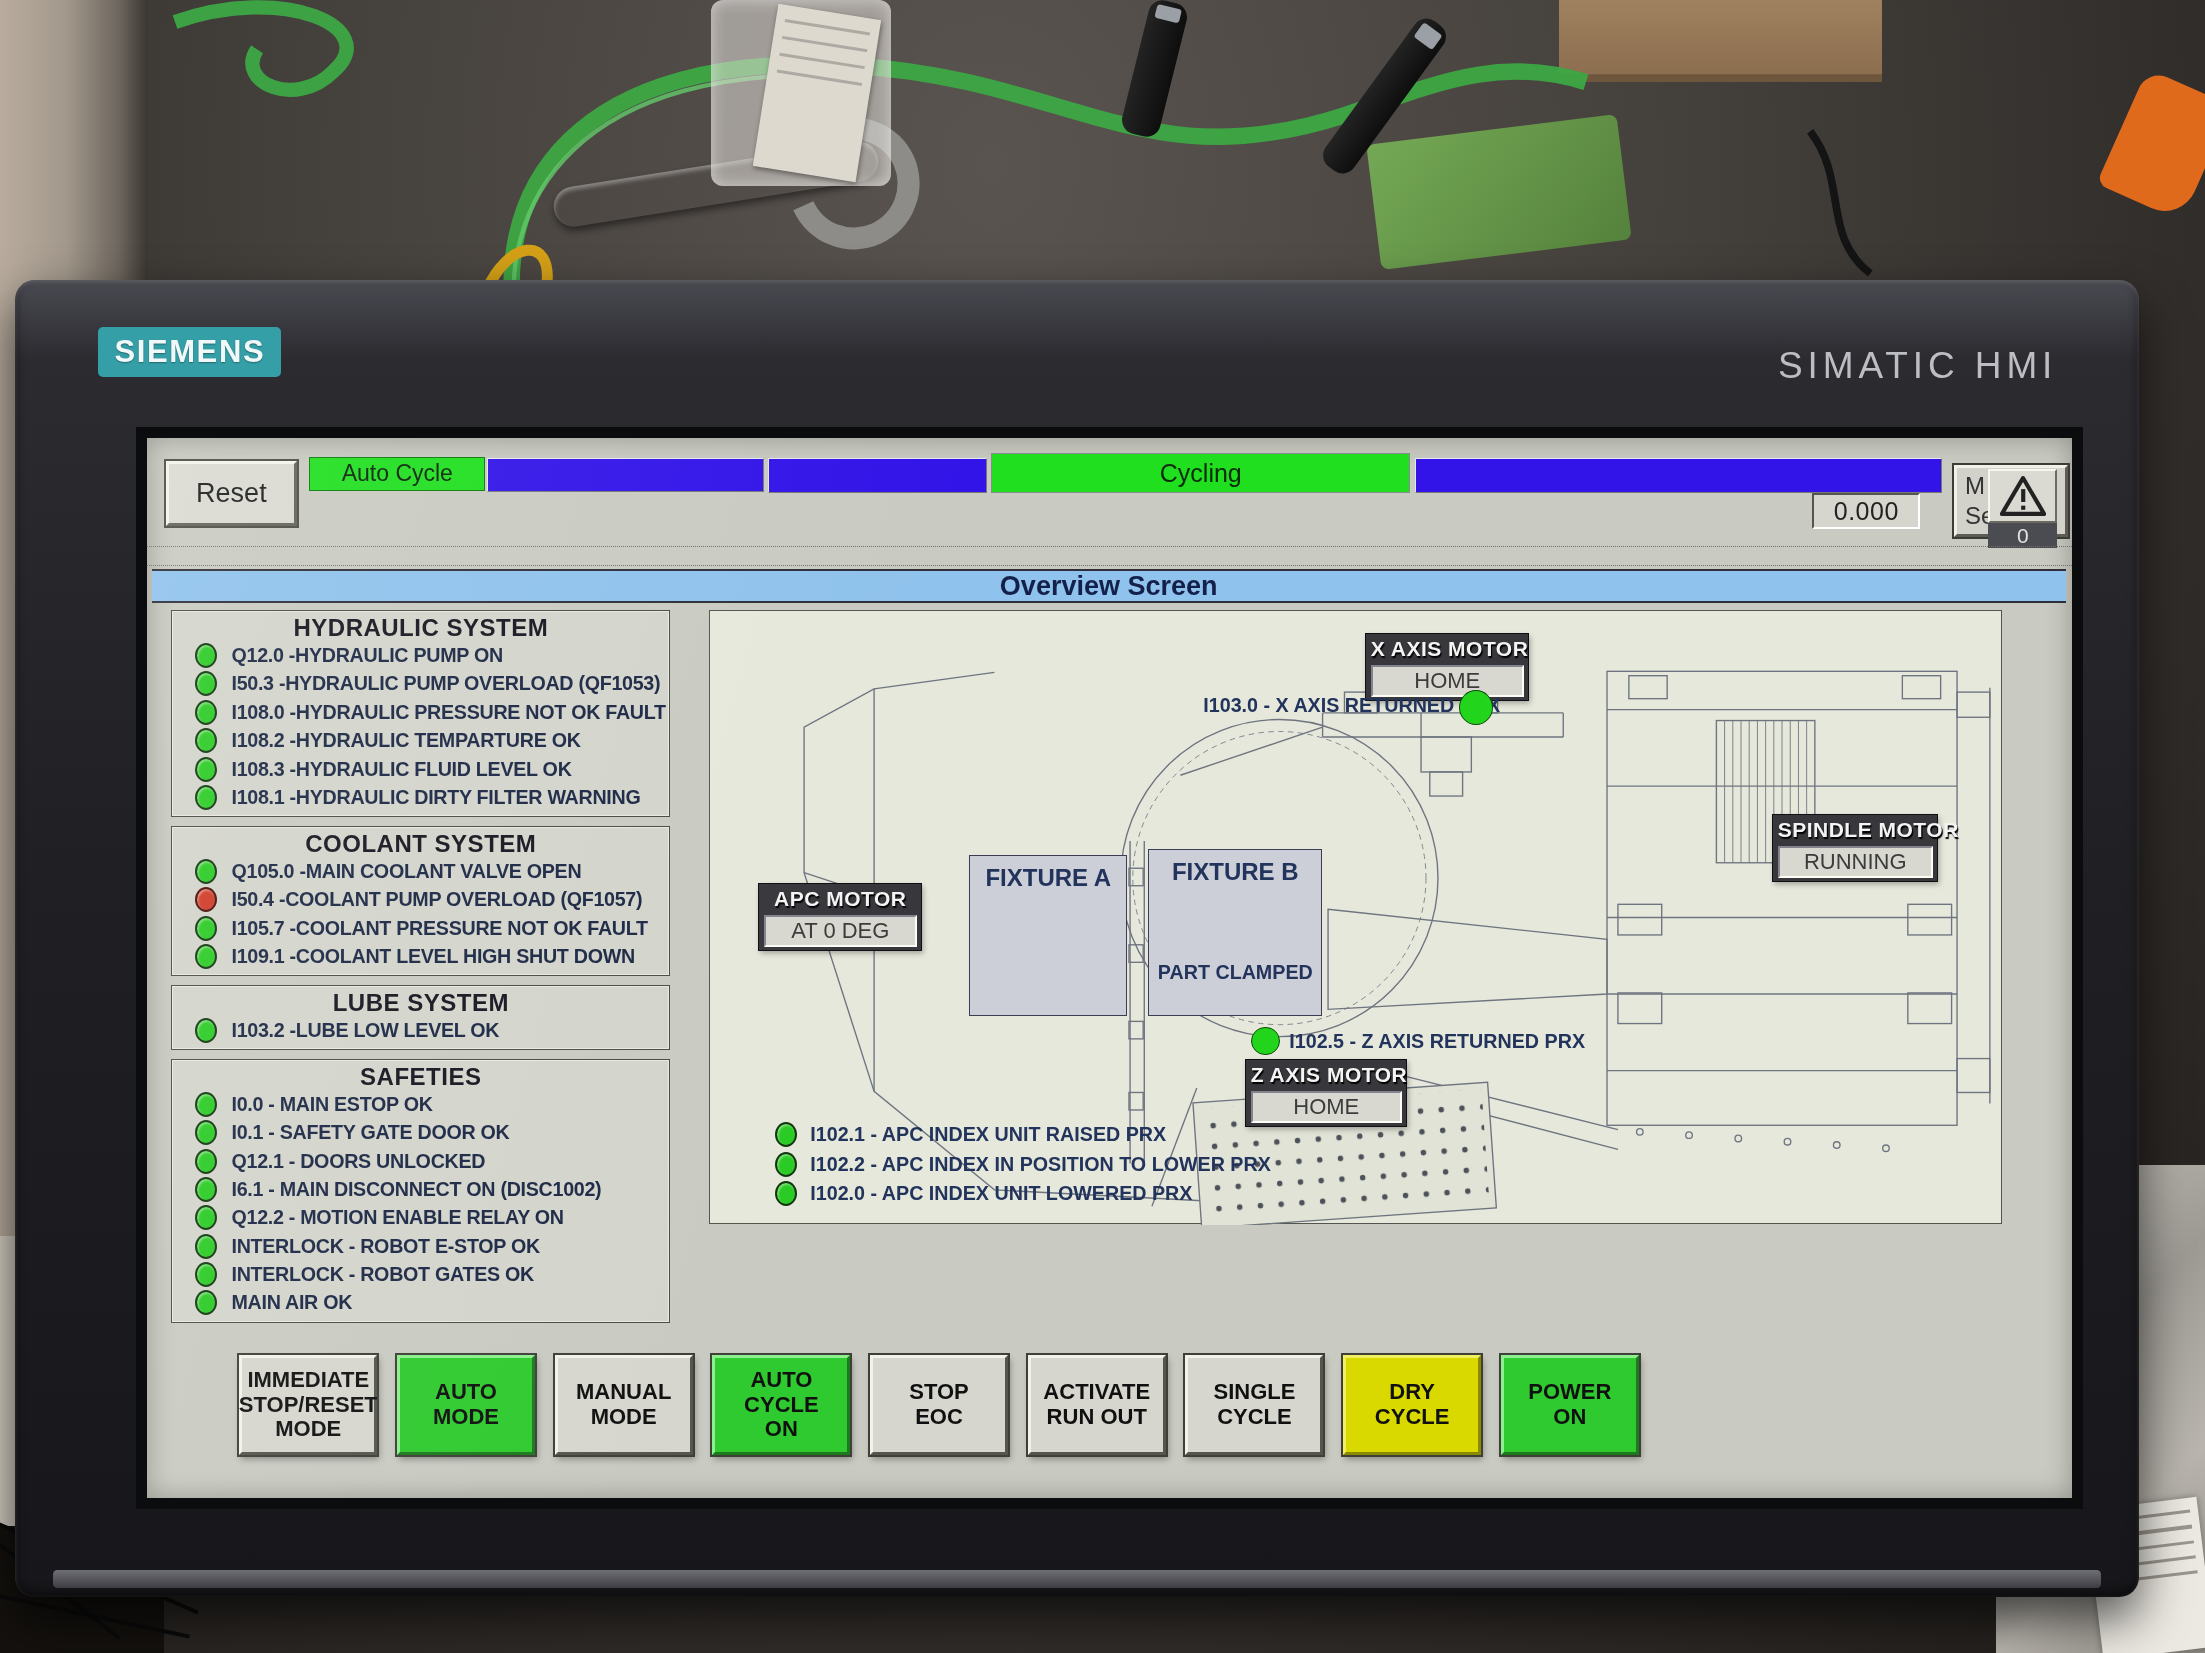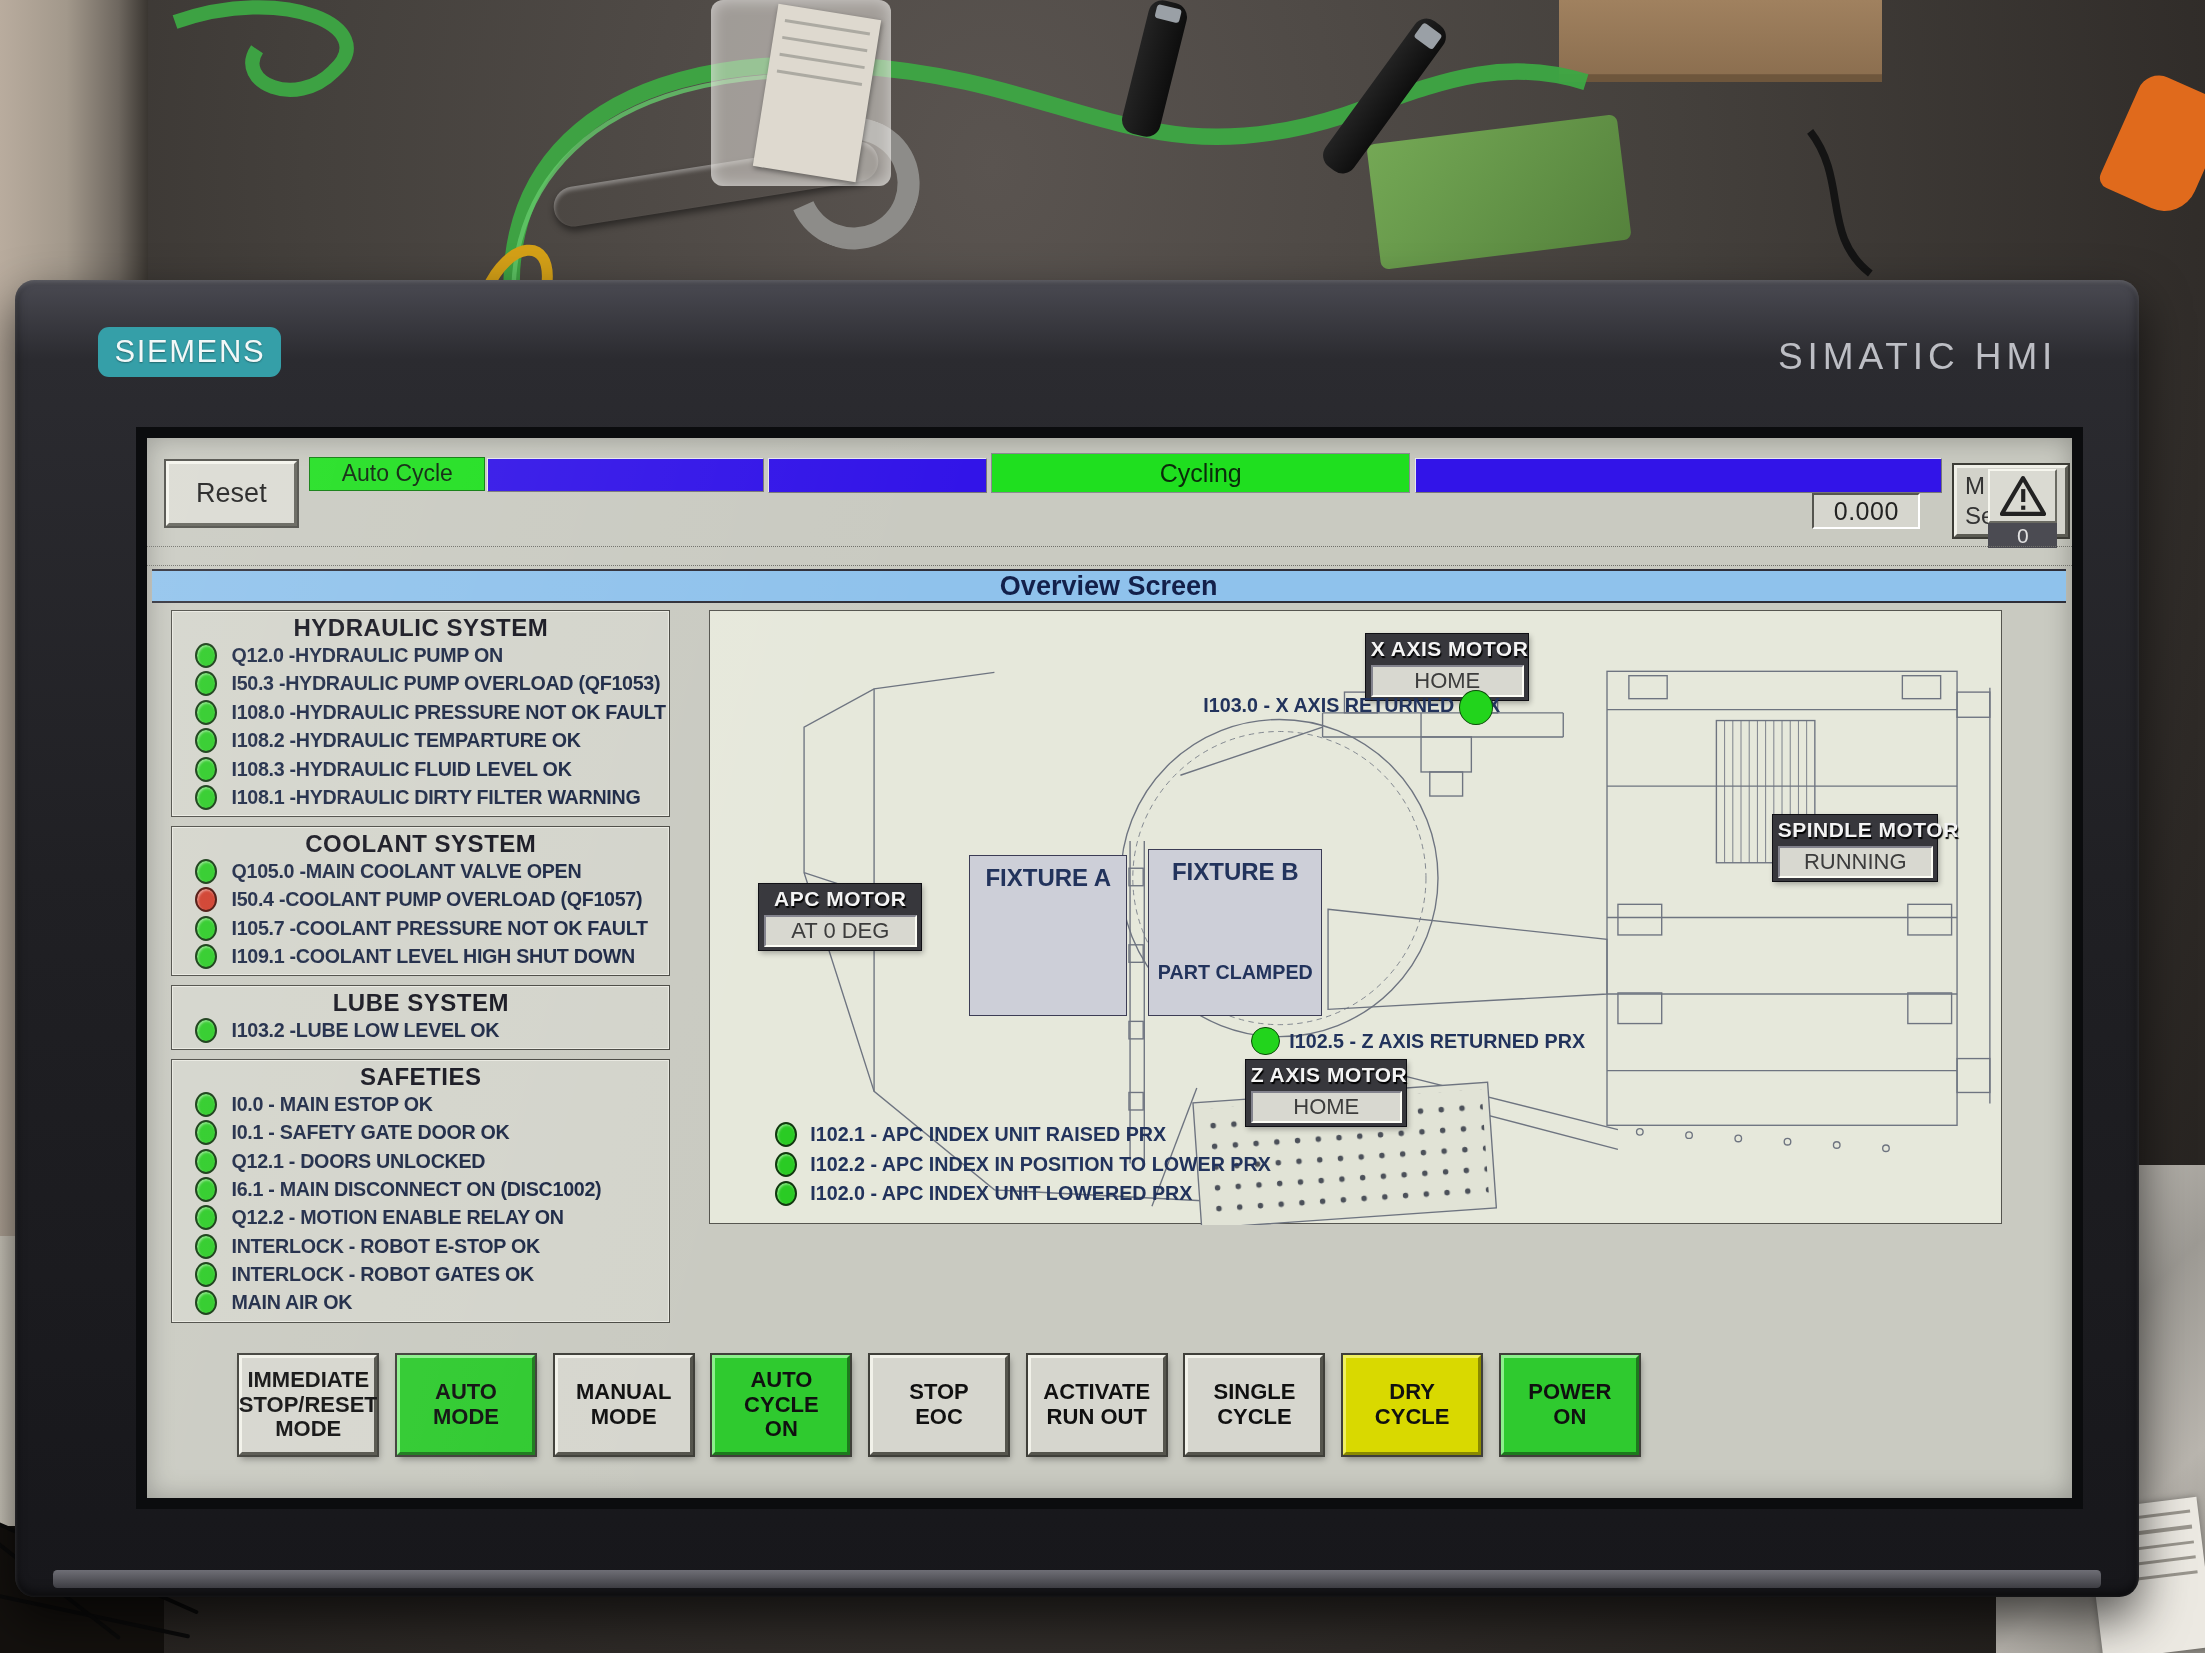--- a/index.html
+++ b/index.html
@@ -28,22 +28,22 @@
 .bg-label-card i{display:block;height:3.3px;background:#9a968e;margin:12px 7.7px 0}
 .bg-wrench{left:552px;top:164px;width:328px;height:40px;background:linear-gradient(180deg,#9a9997,#77767370%,#8d8c89);border-radius:22px;transform:rotate(-9deg);box-shadow:inset 0 3.3px 4.4px rgba(255,255,255,.35),0 4.4px 7.7px rgba(0,0,0,.45)}
 .bg-wrench::after{content:"";position:absolute;right:-38px;top:-25px;width:88px;height:88px;border-radius:50%;border:22px solid #8d8c89;border-left-color:transparent;transform:rotate(30deg)}
 
 
 .panel{left:15.3px;top:280px;width:2124px;height:1317px;border-radius:19.7px;
  background:linear-gradient(180deg,#4a4a52 0%,#2b2b30 6%,#202024 45%,#17171b 100%);
  box-shadow:0 22px 49px rgba(0,0,0,.65), inset 0 1.6px 4.4px rgba(255,255,255,.18), inset 0 -4.4px 11px rgba(0,0,0,.6)}
 .panel-lip{position:absolute;left:38px;right:38px;bottom:8.8px;height:18.6px;border-radius:4.4px;background:linear-gradient(180deg,#84848c,#47474d);opacity:.8}
 .brand{position:absolute;left:83px;top:47px;width:183px;height:50px;background:#359fa8;color:#f2f8f8;
- font-size:31px;font-weight:normal;letter-spacing:1.6px;display:flex;align-items:center;justify-content:center;border-radius:11px;text-shadow:0 1.1px 1.6px rgba(0,0,0,.35)}
-.model{position:absolute;right:82px;top:56px;font-size:37px;font-weight:400;letter-spacing:4.9px;color:#bdbec4}
+ font-size:31px;font-weight:bold;letter-spacing:1.6px;display:flex;align-items:center;justify-content:center;border-radius:5px;text-shadow:0 1.1px 1.6px rgba(0,0,0,.35)}
+.model{position:absolute;right:82px;top:65px;font-size:37px;font-weight:400;letter-spacing:4.9px;color:#bdbec4}
 
 
 .screen{position:absolute;left:121px;top:147px;width:1947px;height:1082px;background:#c9cac1;
  border:11px solid #0b0c0e;box-shadow:inset 0 0 27px rgba(0,0,0,.28)}
 .screen::after{content:"";position:absolute;inset:0;background:linear-gradient(105deg,rgba(255,255,255,.10),rgba(255,255,255,0) 38%);pointer-events:none}
 
 
 .reset-btn{position:absolute;left:18.6px;top:23px;width:131px;height:65px;background:#dadad2;
  border:3.3px solid;border-color:#f4f4ec #62625a #62625a #f4f4ec;outline:2.2px solid #4c4c46;
  font-size:27px;color:#1c1c1c;display:flex;align-items:center;justify-content:center}

